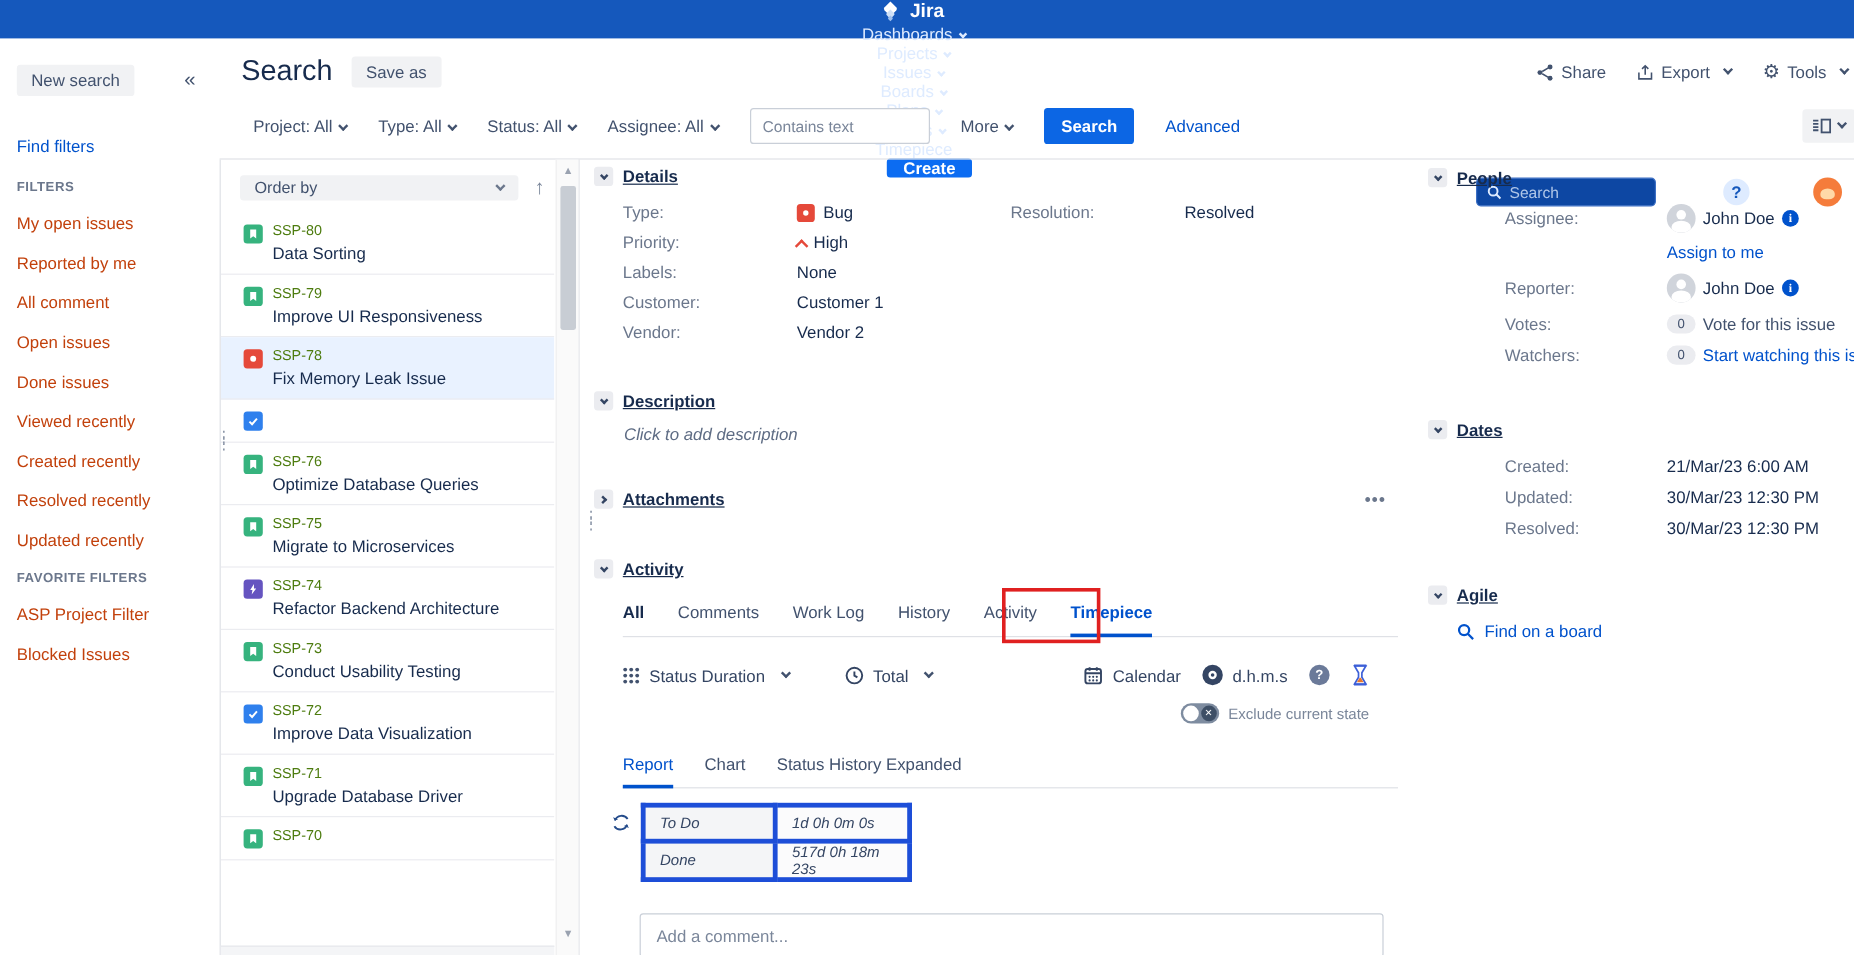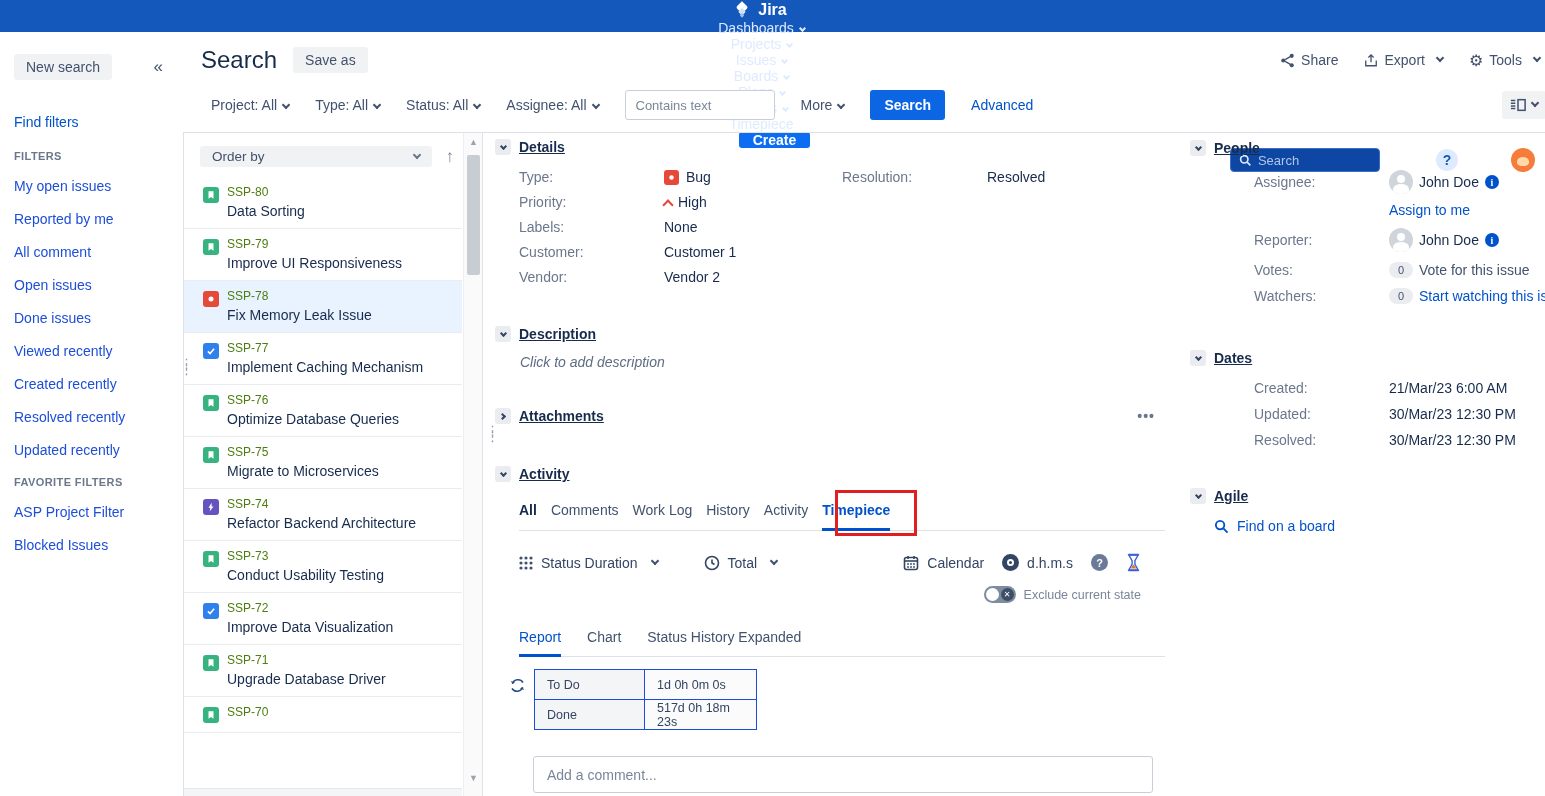--- a/index.html
+++ b/index.html
@@ -42,21 +42,21 @@
   .avatar-orange:after { content:""; position:absolute; left:6px; top:9px; width:12px; height:9px;
     border-radius:50% 50% 40% 40%; background:#FFD9A8;}
 
   
   .page-body { display:flex; height:764px; }
   .sidebar { width:183px; flex:0 0 183px; padding:22px 14px 0 14px; }
   .sb-top { display:flex; align-items:center; justify-content:space-between; margin-bottom:34px;}
   .collapse { color:#42526E; font-size:17px; cursor:pointer; padding-right:6px;}
   .sb-link { display:block; font-size:14px; margin-bottom:20px; }
   .sb-heading { font-size:11px; font-weight:700; color:#6B778C; letter-spacing:.4px; margin:18px 0 16px 0;}
-  .sb-item { font-size:14px; color:#1d4ed8; margin-bottom:17px; cursor:pointer; white-space:nowrap;}
+  .sb-item { font-size:14px; color:#c2410c; margin-bottom:17px; cursor:pointer; white-space:nowrap;}
 
   .main { flex:1; display:flex; flex-direction:column; }
   .main-header { padding:14px 18px 0 18px; }
   .title-row { display:flex; align-items:center; }
   .page-title { font-size:24px; font-weight:500; color:#172B4D; margin-right:16px;}
   .title-actions { margin-left:auto; display:flex; align-items:center; gap:26px; padding-right:12px;}
   .t-action { color:#42526E; font-size:14px; display:flex; align-items:center; gap:6px; cursor:pointer;}
   .t-action svg { flex:0 0 auto; }
   .filter-row { display:flex; align-items:center; margin:16px 0 12px 10px; gap:26px;}
   .f-drop { font-size:14px; color:#42526E; cursor:pointer; white-space:nowrap;}
@@ -105,21 +105,21 @@
   .frow { display:flex; margin-bottom:9px; font-size:14px;}
   .flabel { width:145px; color:#6B778C; flex:0 0 145px;}
   .fvalue { color:#172B4D; display:flex; align-items:center;}
   .mini-type { width:15px; height:15px; border-radius:3px; background:#E5493A; display:inline-flex;
     align-items:center; justify-content:center; margin-right:7px;}
   .desc-placeholder { font-style:italic; color:#5E6C84; font-size:14px; margin:12px 0 0 25px;}
   .attach-row { display:flex; align-items:center; margin-top:38px;}
   .more-dots { margin-left:auto; margin-right:10px; color:#6B778C; font-weight:700; letter-spacing:1px;
     cursor:pointer; font-size:14px;}
   .activity-sec { margin-top:42px; }
-  .tabs-row { display:flex; gap:14px; margin:20px 0 0 24px; padding-bottom:10px; border-bottom:1px solid #DFE1E6;
+  .tabs-row { display:flex; gap:28px; margin:20px 0 0 24px; padding-bottom:10px; border-bottom:1px solid #DFE1E6;
     font-size:14px; color:#42526E; position:relative;}
   .tab { cursor:pointer; padding-bottom:10px; margin-bottom:-11px;}
   .tab.first { font-weight:700; color:#172B4D;}
   .tab.active { color:#0052CC; font-weight:600; border-bottom:3px solid #0052CC;}
   .red-box { position:absolute; border:3px solid #E02020; width:82px; height:46px; left:316px; top:-12px;
     pointer-events:none;}
   .tp-toolbar { display:flex; align-items:center; margin:22px 24px 0 24px; color:#344563; font-size:14px; font-weight:500;}
   .tp-group { display:flex; align-items:center; gap:8px; cursor:pointer;}
   .tp-group .chev { color:#42526E; }
   .tp-right { margin-left:auto; display:flex; align-items:center; gap:18px;}
@@ -133,21 +133,21 @@
   .toggle .knob { position:absolute; left:2px; top:2px; width:13px; height:13px; border-radius:50%; background:#fff;}
   .toggle .xmark { position:absolute; right:2px; top:2px; width:13px; height:13px; border-radius:50%;
     background:#3E4F66; color:#fff; font-size:8px; display:flex; align-items:center; justify-content:center;}
   .subtabs { display:flex; gap:26px; margin:26px 0 0 24px; padding-bottom:9px; border-bottom:1px solid #DFE1E6;
     font-size:14px; color:#42526E;}
   .subtab { cursor:pointer; padding-bottom:9px; margin-bottom:-10px;}
   .subtab.active { color:#0052CC; border-bottom:3px solid #0052CC;}
   .report-area { display:flex; margin:12px 0 0 14px; align-items:flex-start; gap:8px;}
   .refresh { color:#244B8A; margin-top:8px; cursor:pointer;}
   .tp-table { border-collapse:collapse; font-size:12.5px; color:#344563;}
-  .tp-table td { border:1px solid #1d4ed8; height:30px; padding:0 12px;}
+  .tp-table td { border:4px solid #1d4ed8; height:30px; padding:0 12px;font-style:italic;}
   .tp-table td.status { background:#F4F5F7; width:110px;}
   .tp-table td.duration { background:#FBFBFC; width:112px;}
   .comment-box { margin:26px 0 0 38px; width:620px; height:37px; border:1px solid #C9CFD8; border-radius:3px;
     font-size:14px; padding:0 13px; color:#172B4D; font-family:inherit; outline:none; display:block;}
   .comment-box::placeholder { color:#7A869A; }
 
   
   .detail-right { flex:1; padding:7px 0 0 25px; overflow:hidden; min-width:0;}
   .r-sec { margin-bottom:26px; }
   .r-rows { margin:14px 0 0 64px; }
@@ -322,24 +322,20 @@
                 <span class="issue-key">SSP-78</span>
                 <span class="issue-title">Fix Memory Leak Issue</span>
               </div>
           </div>
           <div class="issue-row">
             <span class="type-icon task">
                 <svg width="10" height="10" viewBox="0 0 16 16">
                   <path d="M3 8.5 6.5 12 13 4.5" stroke="#fff" stroke-width="2.6" fill="none"></path>
                 </svg>
               </span>
-            <div class="issue-text">
-                <span class="issue-key">SSP-77</span>
-                <span class="issue-title">Implement Caching Mechanism</span>
-              </div>
           </div>
           <div class="issue-row">
             <span class="type-icon story">
                 <svg width="10" height="10" viewBox="0 0 16 16">
                   <path fill="#fff" d="M4 2h8v12l-4-3-4 3z"></path>
                 </svg>
               </span>
             <div class="issue-text">
                 <span class="issue-key">SSP-76</span>
                 <span class="issue-title">Optimize Database Queries</span>

